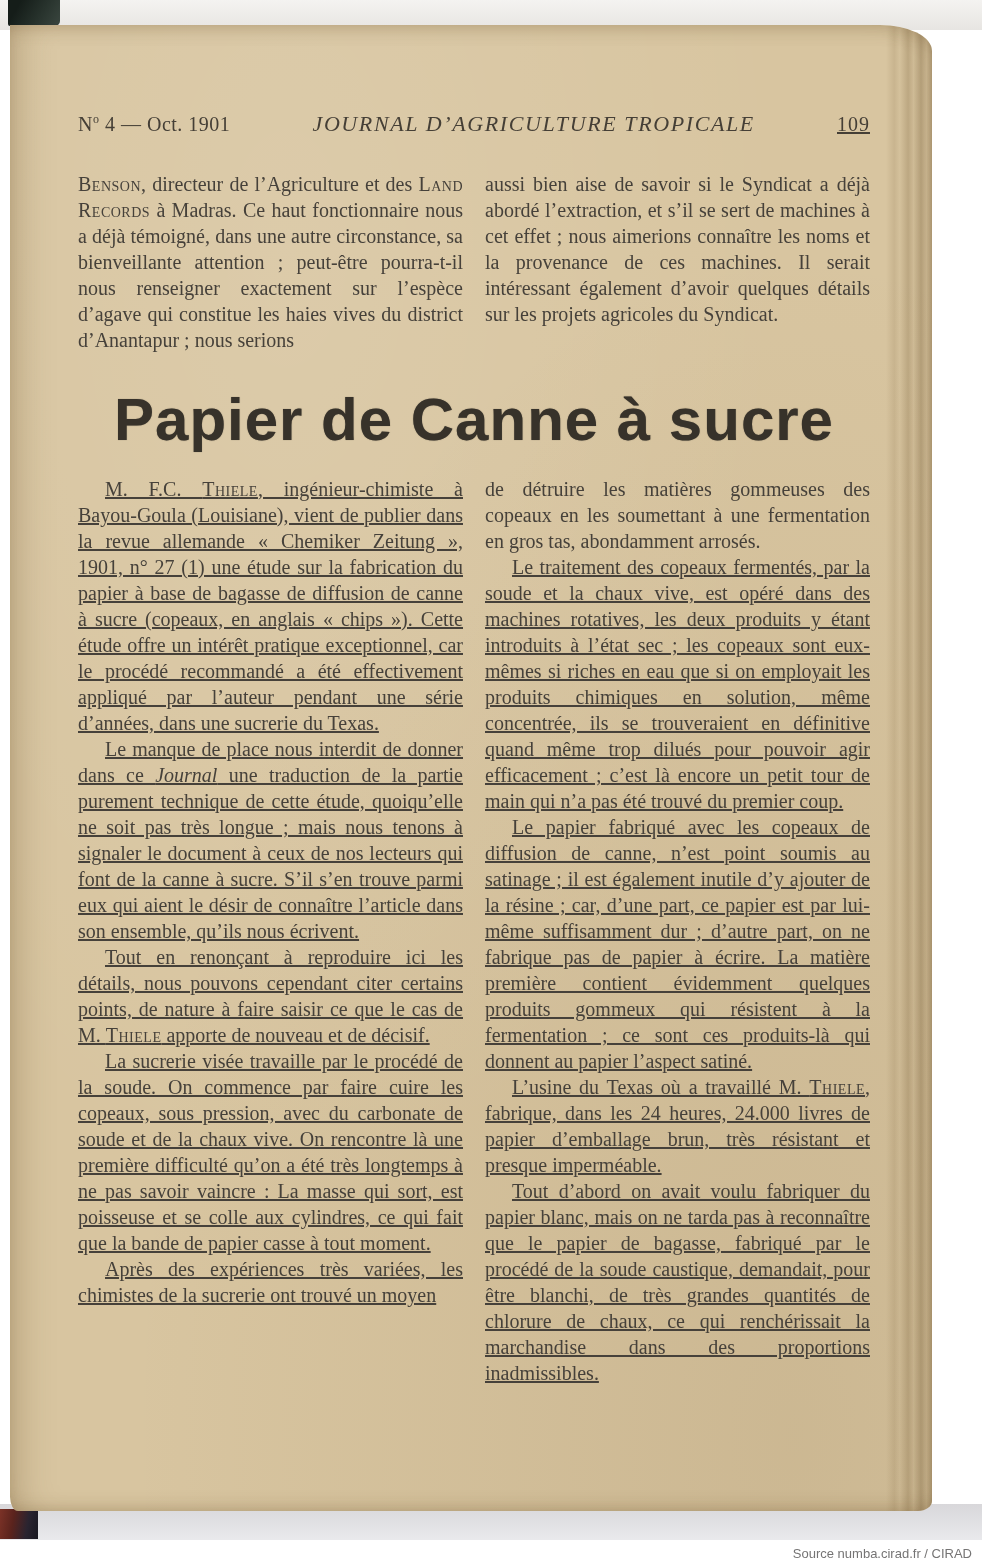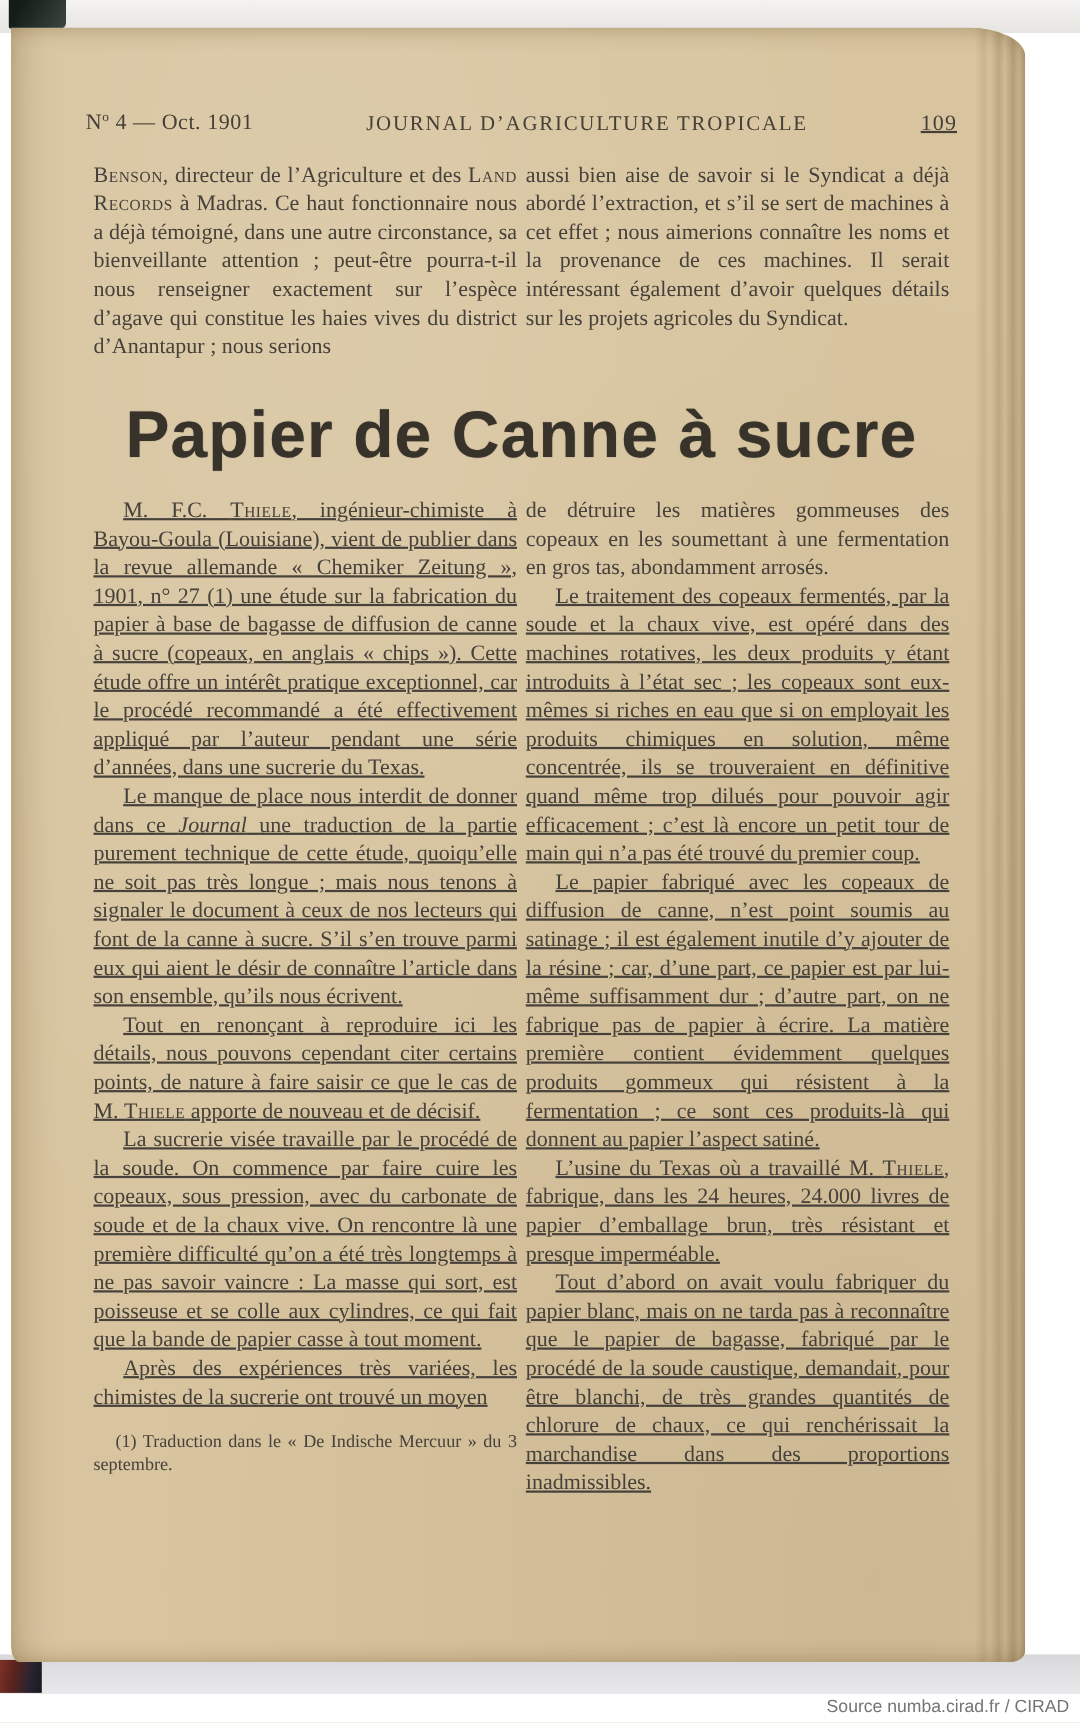--- a/index.html
+++ b/index.html
@@ -41,47 +41,47 @@
          rgba(105,80,42,.30) 76%,
          rgba(150,125,85,.14) 88%,
          rgba(100,76,40,.26) 100%);}
   .content{position:absolute;left:68px;top:0;width:792px;height:100%;}
 
   
   .page-header{display:flex;justify-content:space-between;align-items:baseline;
        margin-top:74px;color:#453f36;}
   .issue-number{font-size:20px;letter-spacing:.5px;white-space:nowrap;}
   .issue-number sup{font-size:12px;}
-  .journal-title{font-size:19px;letter-spacing:1.6px;white-space:nowrap;
-       font-weight:normal;margin:0;}
+  .journal-title{font-size:22px;letter-spacing:1.6px;white-space:nowrap;
+       font-weight:normal;margin:12px;font-style:italic;}
   .folio{font-size:20px;letter-spacing:1px;text-decoration:underline;}
 
   
-  .cols{display:flex;gap:8px;justify-content:center;}
+  .cols{display:flex;gap:22px;}
   .col{width:385px;text-align:justify;color:#46413a;font-size:20px;line-height:26px;}
   .top-section{margin-top:22px;}
   .col p{margin:0;}
   .col p.indent{text-indent:27px;text-decoration:underline;}
   .sc{font-variant:small-caps;letter-spacing:.5px;}
   i{font-style:italic;}
 
   
   .article-title{margin-top:32px;text-align:center;
        font-family:"Liberation Sans", sans-serif;font-weight:bold;
        font-size:60px;letter-spacing:1px;color:#37322a;
        text-shadow:0 0 1px rgba(55,50,42,.6);}
 
   .article-cols{margin-top:22px;}
   .footnote{margin-top:16px;font-size:16.5px;line-height:21px;color:#46413a;
        text-align:justify;}
   .footnote .fn-first{ text-indent:20px;}
 
   
   .source-credit{position:absolute;right:10px;bottom:5px;
-       font-family:"Liberation Sans", sans-serif;font-size:16px;color:#757474;margin-top:39px;}
+       font-family:"Liberation Sans", sans-serif;font-size:13px;color:#757474;margin-top:39px;}
 </style>
 </head>
 <body>
 
 <div class="scan">
 
   <div class="backdrop-top"></div>
   <div class="backdrop-bottom"></div>
   <div class="binding-patch"></div>
   <div class="cover-patch"></div>
@@ -108,23 +108,20 @@
 
       <div class="article-title">Papier de Canne à sucre</div>
 
       <div class="cols article-cols">
         <div class="col">
           <p class="indent">M. F.C. <span class="sc">Thiele</span>, ingénieur-chimiste à Bayou-Goula (Louisiane), vient de publier dans la revue allemande « Chemiker Zeitung », 1901, n° 27 (1) une étude sur la fabrication du papier à base de bagasse de diffusion de canne à sucre (copeaux, en anglais « chips »). Cette étude offre un intérêt pratique exceptionnel, car le procédé recommandé a été effectivement appliqué par l’auteur pendant une série d’années, dans une sucrerie du Texas.</p>
           <p class="indent">Le manque de place nous interdit de donner dans ce <i>Journal</i> une traduction de la partie purement technique de cette étude, quoiqu’elle ne soit pas très longue ; mais nous tenons à signaler le document à ceux de nos lecteurs qui font de la canne à sucre. S’il s’en trouve parmi eux qui aient le désir de connaître l’article dans son ensemble, qu’ils nous écrivent.</p>
           <p class="indent">Tout en renonçant à reproduire ici les détails, nous pouvons cependant citer certains points, de nature à faire saisir ce que le cas de M. <span class="sc">Thiele</span> apporte de nouveau et de décisif.</p>
           <p class="indent">La sucrerie visée travaille par le procédé de la soude. On commence par faire cuire les copeaux, sous pression, avec du carbonate de soude et de la chaux vive. On rencontre là une première difficulté qu’on a été très longtemps à ne pas savoir vaincre : La masse qui sort, est poisseuse et se colle aux cylindres, ce qui fait que la bande de papier casse à tout moment.</p>
           <p class="indent">Après des expériences très variées, les chimistes de la sucrerie ont trouvé un moyen</p>
-          <div class="footnote">
-            <div class="fn-first">(1) Traduction dans le « De Indische Mercuur » du 3 septembre.</div>
-          </div>
         </div>
         <div class="col">
           <p>de détruire les matières gommeuses des copeaux en les soumettant à une fermentation en gros tas, abondamment arrosés.</p>
           <p class="indent">Le traitement des copeaux fermentés, par la soude et la chaux vive, est opéré dans des machines rotatives, les deux produits y étant introduits à l’état sec ; les copeaux sont eux-mêmes si riches en eau que si on employait les produits chimiques en solution, même concentrée, ils se trouveraient en définitive quand même trop dilués pour pouvoir agir efficacement ; c’est là encore un petit tour de main qui n’a pas été trouvé du premier coup.</p>
           <p class="indent">Le papier fabriqué avec les copeaux de diffusion de canne, n’est point soumis au satinage ; il est également inutile d’y ajouter de la résine ; car, d’une part, ce papier est par lui-même suffisamment dur ; d’autre part, on ne fabrique pas de papier à écrire. La matière première contient évidemment quelques produits gommeux qui résistent à la fermentation ; ce sont ces produits-là qui donnent au papier l’aspect satiné.</p>
           <p class="indent">L’usine du Texas où a travaillé M. <span class="sc">Thiele</span>, fabrique, dans les 24 heures, 24.000 livres de papier d’emballage brun, très résistant et presque imperméable.</p>
           <p class="indent">Tout d’abord on avait voulu fabriquer du papier blanc, mais on ne tarda pas à reconnaître que le papier de bagasse, fabriqué par le procédé de la soude caustique, demandait, pour être blanchi, de très grandes quantités de chlorure de chaux, ce qui renchérissait la marchandise dans des proportions inadmissibles.</p>
         </div>
       </div>
 

